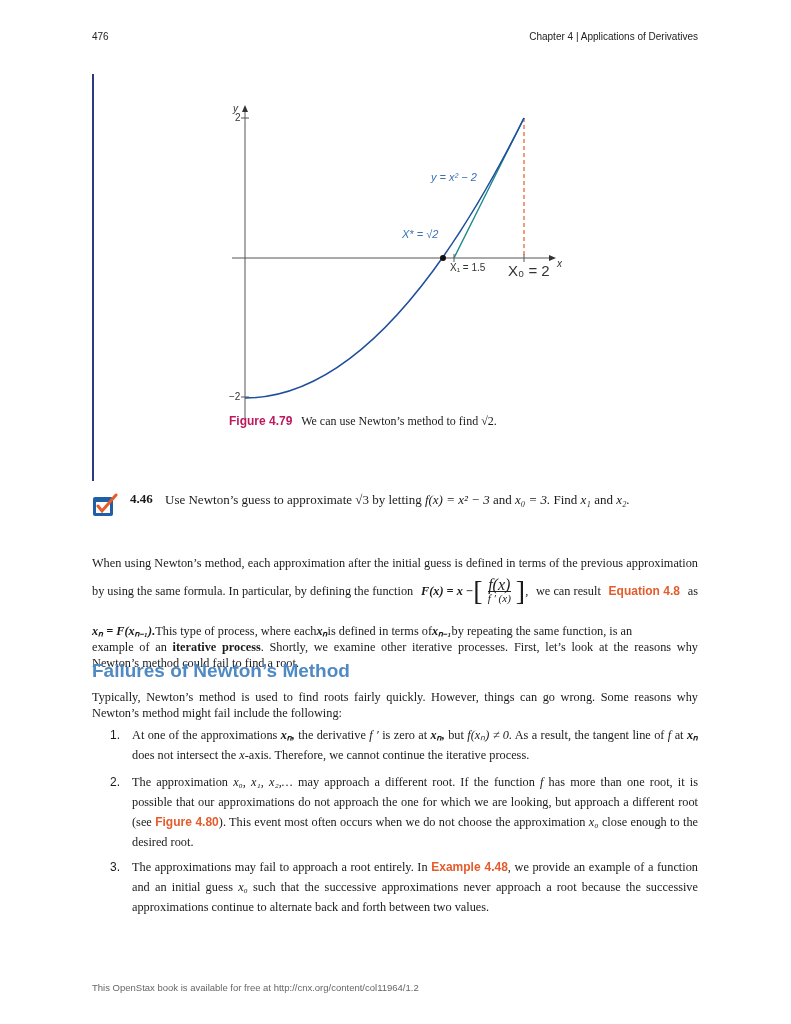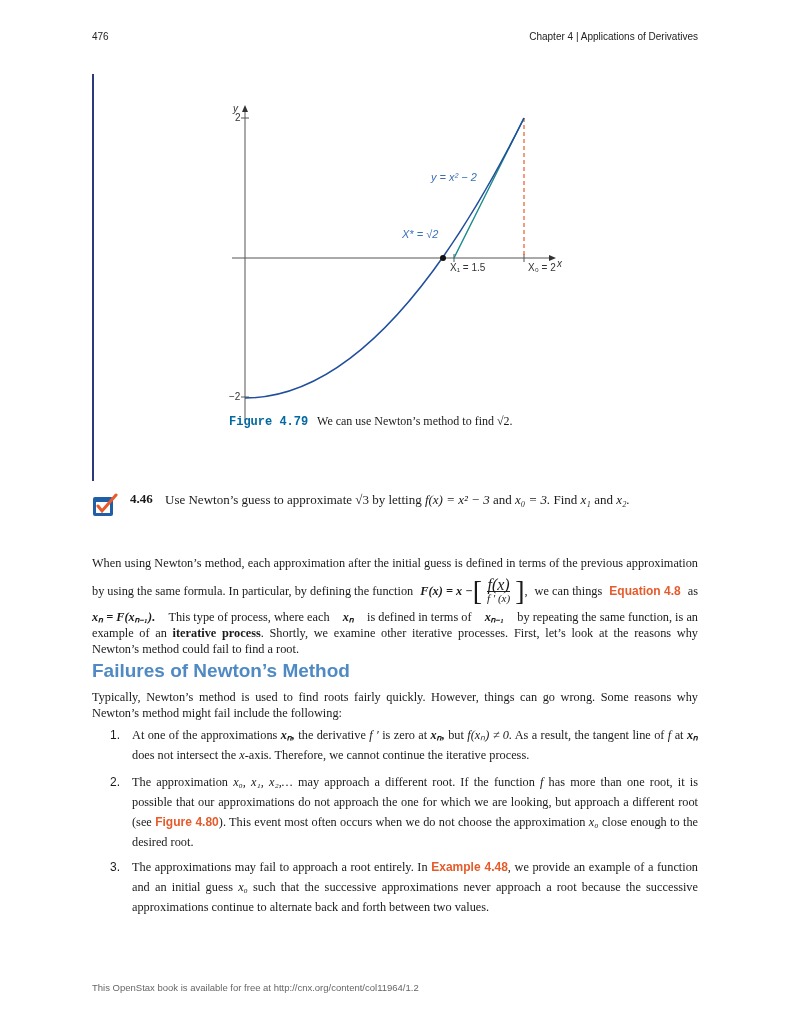--- a/index.html
+++ b/index.html
@@ -5,21 +5,21 @@
   html, body { margin: 0; padding: 0; background: #ffffff; }
   body { width: 791px; height: 1024px; position: relative; overflow: hidden;
          font-family: "Liberation Serif", serif; color: #1a1a1a; }
   .sans { font-family: "Liberation Sans", sans-serif; }
   .hdr { position: absolute; top: 31px; font-size: 10px; font-family: "Liberation Sans", sans-serif; color: #222; }
   .page-num { left: 92px; }
   .chapter { right: 93px; }
   .side-bar { position: absolute; left: 92px; top: 74px; width: 2px; height: 407px; background: #2b3a7a; }
   .figure { position: absolute; left: 0; top: 0; width: 791px; height: 440px; }
   .caption { position: absolute; left: 229px; top: 414px; font-size: 12px; white-space: nowrap; }
-  .fig-label { font-family: Liberation Mono, monospace; font-weight: bold; color: #0369a1; font-size: 12px; margin-right: 6px; }
+  .fig-label { font-family: Liberation Sans, sans-serif; font-weight: bold; color: #be185d; font-size: 12px; margin-right: 6px; }
   .exercise { position: absolute; left: 92px; top: 490px; width: 610px; height: 30px; }
   .ex-icon { position: absolute; left: 0; top: 2px; width: 26px; height: 26px; }
   .ex-num { position: absolute; left: 38px; top: 1px; font-weight: bold; font-size: 13px; }
   .ex-text { position: absolute; left: 73px; top: 2px; font-size: 13px; white-space: nowrap; }
   .math { font-style: italic; }
   .para { position: absolute; left: 92px; width: 606px; font-size: 12.3px; line-height: 16px; text-align: justify; }
   .p1 { top: 555px; }
   .line { white-space: nowrap; }
   .red-link { font-family: "Liberation Sans", sans-serif; font-weight: bold; color: #e55b2b; font-size: 12px; }
   .frac { display: inline-block; vertical-align: middle; text-align: center; position: relative; padding: 0 5px; }
@@ -67,21 +67,21 @@
   </svg>
 
   <div class="sans" style="position:absolute;left:233px;top:103px;font-size:10px;font-style:italic;color:#333">y</div>
   <div class="sans" style="position:absolute;left:235px;top:112px;font-size:10px;color:#333">2</div>
   <div class="sans" style="position:absolute;left:229px;top:391px;font-size:10px;color:#333">−2</div>
   <div class="sans" style="position:absolute;left:557px;top:258px;font-size:10px;font-style:italic;color:#333">x</div>
 
   <div class="sans" style="position:absolute;left:431px;top:171px;font-size:11px;font-style:italic;color:#3b6fb6;white-space:nowrap">y = x² − 2</div>
   <div class="sans" style="position:absolute;left:402px;top:228px;font-size:11px;font-style:italic;color:#3b6fb6;white-space:nowrap">X* = √2</div>
   <div class="sans" style="position:absolute;left:450px;top:262px;font-size:10px;color:#333;white-space:nowrap">X₁ = 1.5</div>
-  <div class="sans" style="position:absolute;left:528px;top:262px;font-size:10px;color:#333;white-space:nowrap">X₀ = 2</div>
+  <div class="sans" style="position:absolute;left:508px;top:262px;font-size:15px;color:#333;white-space:nowrap">X₀ = 2</div>
 
   <div class="caption">
     <span class="fig-label">Figure 4.79</span>
     <span>We can use Newton’s method to find √2.</span>
   </div>
 </div>
 
 <div class="exercise">
   <svg class="ex-icon" viewBox="0 0 26 26">
     <rect x="1" y="5" width="20" height="19" rx="2" fill="#1f5fa8"></rect>
@@ -109,25 +109,25 @@
     <span>by using the same formula. In particular, by defining the function</span>
     <span style="display:inline-flex;align-items:center">
       <span class="math" style="font-weight:bold;font-style:italic">F(x) = x −</span>
       <span class="bracket">[</span>
       <span class="frac">
         <span class="num">f(x)</span>
         <span class="den">f ′ (x)</span>
       </span>
       <span class="bracket">]</span>,
     </span>
-    <span>we can things</span>
+    <span>we can result</span>
     <span class="red-link">Equation 4.8</span>
     <span>as</span>
   </div>
-  <div class="line" style="margin-top:4px;display:flex;justify-content:space-between">
+  <div class="line" style="margin-top:18px;display:flex;justify-content:flex-start">
     <span class="math" style="font-weight:bold">xₙ = F(xₙ₋₁).</span>
     <span>This type of process, where each</span>
     <span class="math" style="font-weight:bold">xₙ</span>
     <span>is defined in terms of</span>
     <span class="math" style="font-weight:bold">xₙ₋₁</span>
     <span>by repeating the same function, is an</span>
   </div>
   <div style="">
     <span>example of an</span>
     <b class="term">iterative process</b><span>. Shortly, we examine other iterative processes. First, let’s look at the reasons why Newton’s method could fail to find a root.</span>

